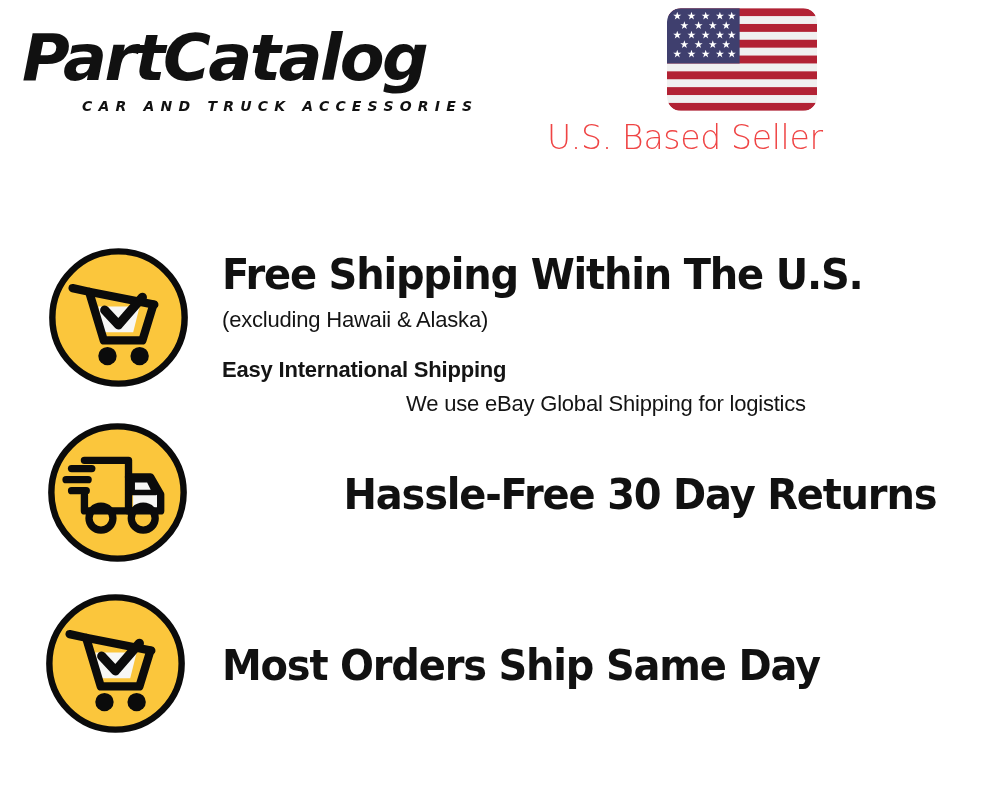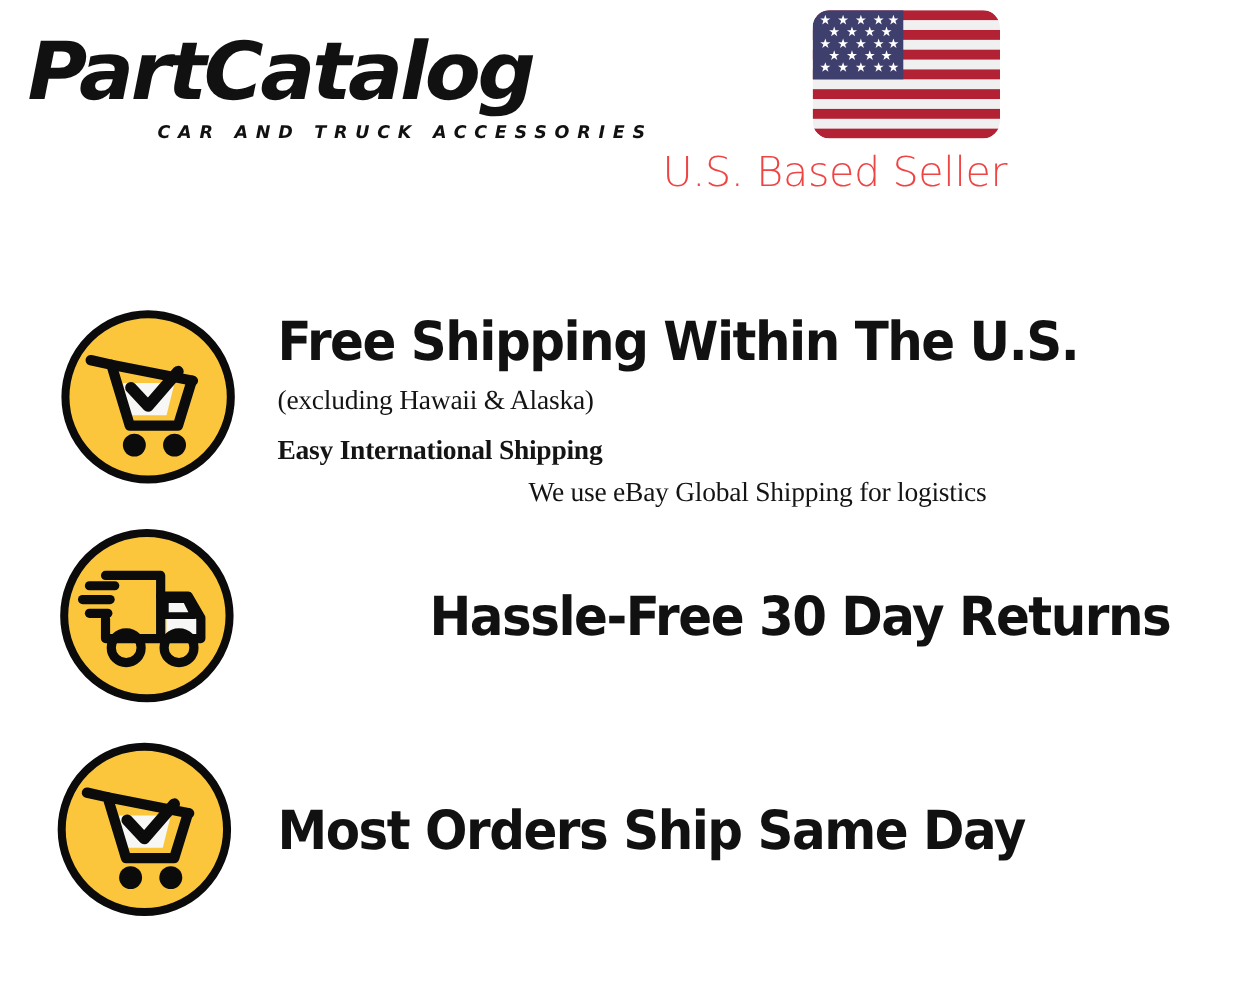--- a/index.html
+++ b/index.html
@@ -10,21 +10,21 @@
   body {
     width: 1000px;
     height: 800px;
     overflow: hidden;
     font-family: "Liberation Sans", sans-serif;
     color: #0f0f0f;
     position: relative;
   }
 
   
-  #header { position: absolute; left: 0; top: 0; width: 812px; height: 180px; }
+  #header { position: absolute; left: 0; top: 0; width: 812px; height: 180px; padding-left: 17px; }
 
   #brand-logo {
     position: absolute;
     left: 22px;
     top: 22px;
     width: 470px;
     height: 95px;
   }
   #brand-wordmark {
     position: absolute;
@@ -47,21 +47,20 @@
     position: absolute;
     left: 60px;
     top: 76px;
     font-family: "DejaVu Sans", sans-serif;
     font-weight: 700;
     font-style: italic;
     font-size: 14px;
     letter-spacing: 6.2px;
     color: #111111;
     white-space: nowrap;
-    margin-left: 44px;
   }
 
   #seller-badge {
     position: absolute;
     right: 12px;
     top: 8px;
     width: 270px;
     height: 150px;
   }
   #us-flag {
@@ -123,30 +122,30 @@
     font-weight: 700;
     font-size: 43px;
     line-height: 52px;
     letter-spacing: -1.3px;
     color: #111111;
     white-space: nowrap;
     transform: scaleX(0.93);
     transform-origin: left center;
   }
   .feature-sub {
-    font-family: Liberation Serif, serif;
+    font-family: Liberation Sans, sans-serif;
     font-weight: 400;
     font-size: 22px;
     line-height: 32px;
     letter-spacing: -0.2px;
     color: #141414;
     white-space: nowrap;
     margin-top: 4px;
   }
-  .feature-sub.bold { font-weight: 700; margin-top: 8px; }
+  .feature-sub.bold { font-weight: 700; margin-top: 18px; }
   .feature-sub.last { margin-top: 2px; text-align: center; }
 </style>
 </head>
 <body>
 
 <div id="header">
 
   <div id="brand-logo">
     <div id="brand-wordmark">PartCatalog</div>
     <div id="brand-tagline">CAR AND TRUCK ACCESSORIES</div>

